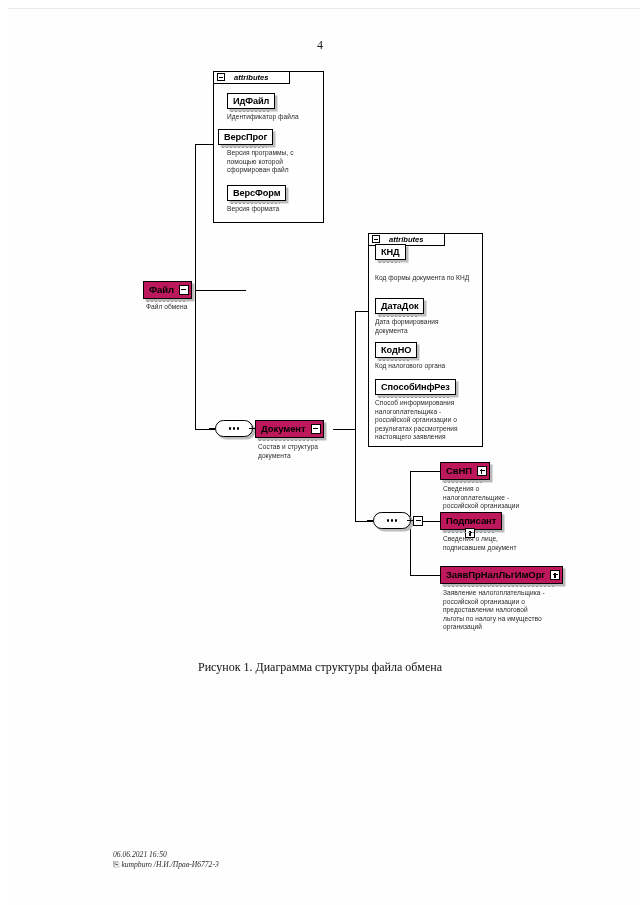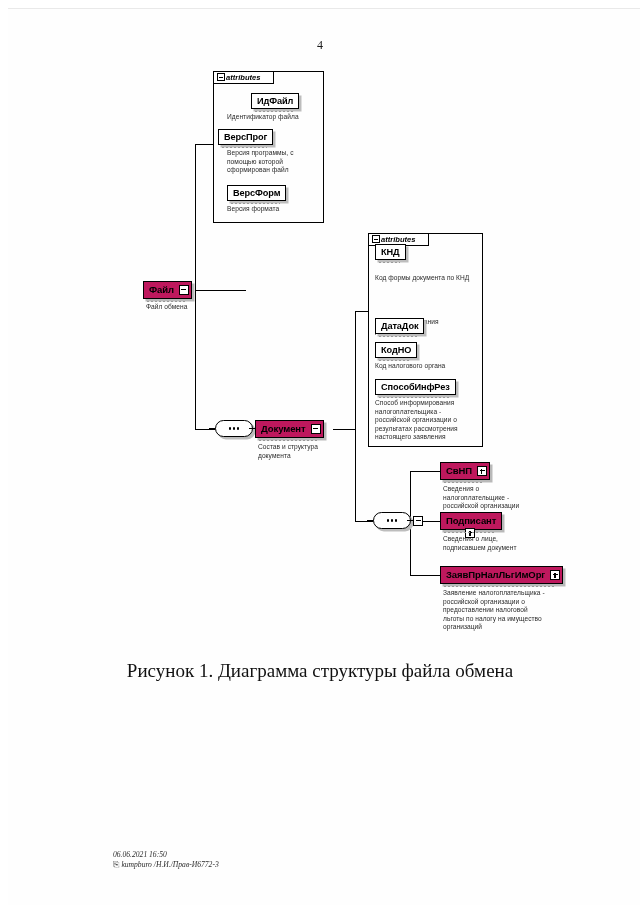--- a/index.html
+++ b/index.html
@@ -133,22 +133,22 @@
     background: transparent;
     z-index: 1;
   }
   .attrtab {
     position: absolute;
     top: -1.1px; left: -1.1px;
     height: 13px;
     border: 1.1px solid #000;
     background: #fff;
     display: flex; align-items: center;
-    padding: 0 12px 0 3px;
-    gap: 1px;
+    padding: 0 20px 0 3px;
+    gap: 9px;
     z-index: 2;
   }
   .attrtab .tbox {
     width: 8px; height: 8px;
     border: 1.1px solid #000;
     background: #fff;
     position: relative;
     flex: 0 0 auto;
   }
   .attrtab .tbox::before {
@@ -199,21 +199,21 @@
     content:"";
     position:absolute; left:1.5px; top:3.2px;
     width:5px; height:1.3px; background:#000;
   }
 
   
   .fig-caption {
     position: absolute; left: 0; top: 660px; width: 640px;
     text-align: center;
     font-family: "Liberation Serif", serif;
-    font-size: 19px;
+    font-size: 12px;
     color: #111;
   }
 
   
   .footer {
     position: absolute; left: 113px; top: 850px;
     font-family: "Liberation Serif", serif;
     font-size: 7.6px;
     font-style: italic;
     color: #2a2a2a;
@@ -263,21 +263,21 @@
     </div>
     <div class="cap" style="left:146px; top:303px; width:80px;">Файл обмена</div>
 
     <div class="attrbox" style="left:213px; top:71px; width:111px; height:152px;">
       <div class="attrtab">
         <span class="tbox"></span>
         <span class="ttext">attributes</span>
       </div>
     </div>
 
-    <div class="attrnode" style="left:227px; top:93px;margin-left:24px;">
+    <div class="attrnode" style="left:227px; top:93px;">
       <span>ИдФайл</span>
     </div>
     <div class="cap" style="left:227px; top:113px; width:100px;">Идентификатор файла</div>
 
     <div class="attrnode" style="left:218px; top:129px;">
       <span>ВерсПрог</span>
     </div>
     <div class="cap" style="left:227px; top:149px; width:71px;">Версия программы, с помощью которой сформирован файл</div>
 
     <div class="attrnode" style="left:227px; top:185px;">
@@ -308,21 +308,21 @@
         <span class="tbox"></span>
         <span class="ttext">attributes</span>
       </div>
     </div>
 
     <div class="attrnode" style="left:375px; top:244px;">
       <span>КНД</span>
     </div>
     <div class="cap" style="left:375px; top:274px; width:101px;">Код формы документа по КНД</div>
 
-    <div class="attrnode" style="left:375px; top:298px;margin-top:20px;">
+    <div class="attrnode" style="left:375px; top:298px;">
       <span>ДатаДок</span>
     </div>
     <div class="cap" style="left:375px; top:318px; width:76px;">Дата формирования документа</div>
 
     <div class="attrnode" style="left:375px; top:342px;">
       <span>КодНО</span>
     </div>
     <div class="cap" style="left:375px; top:362px; width:101px;">Код налогового органа</div>
 
     <div class="attrnode" style="left:375px; top:379px;">

